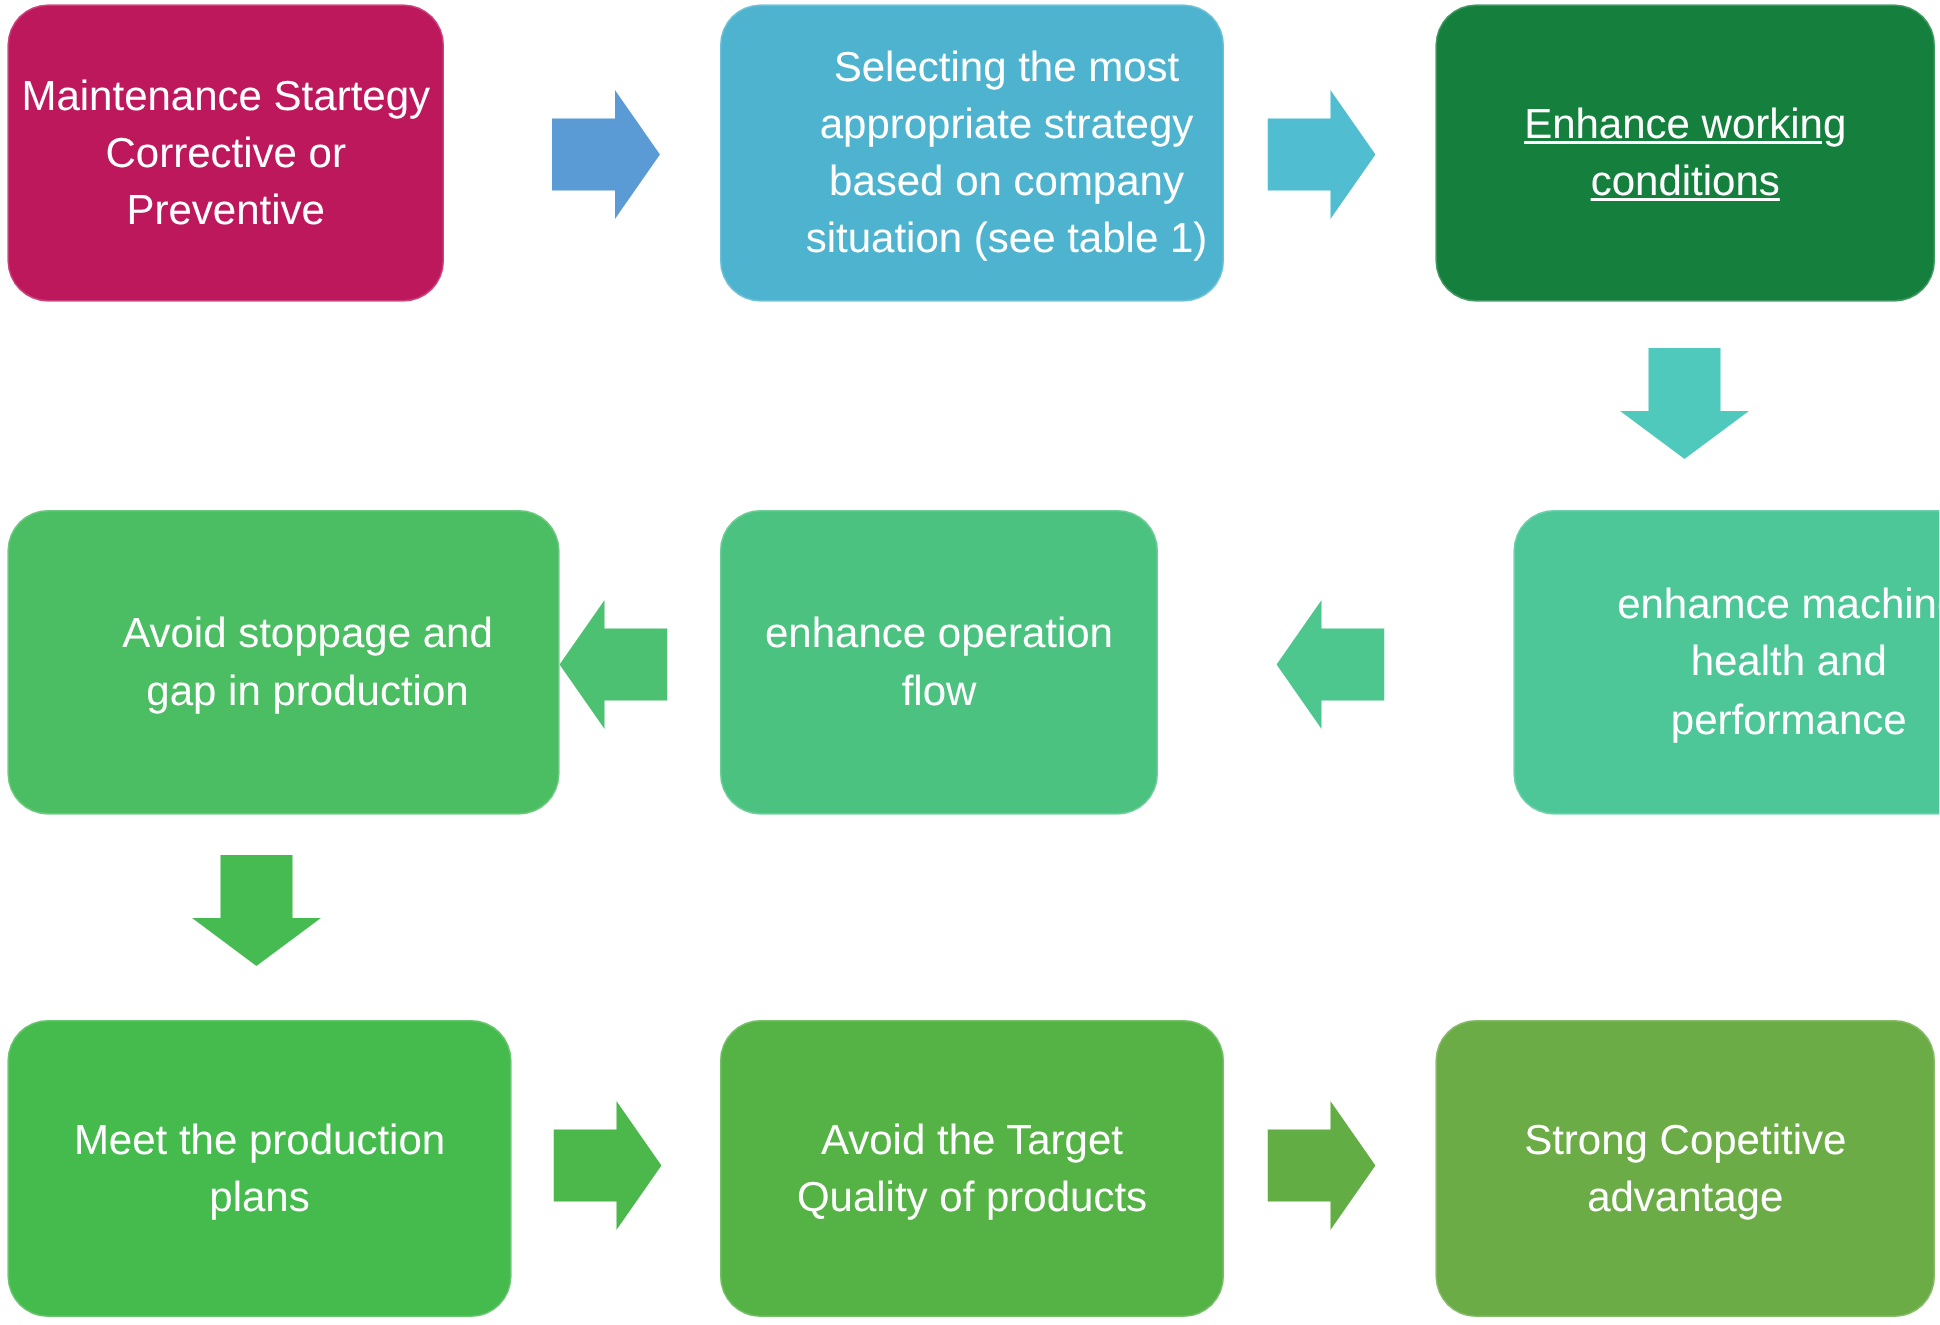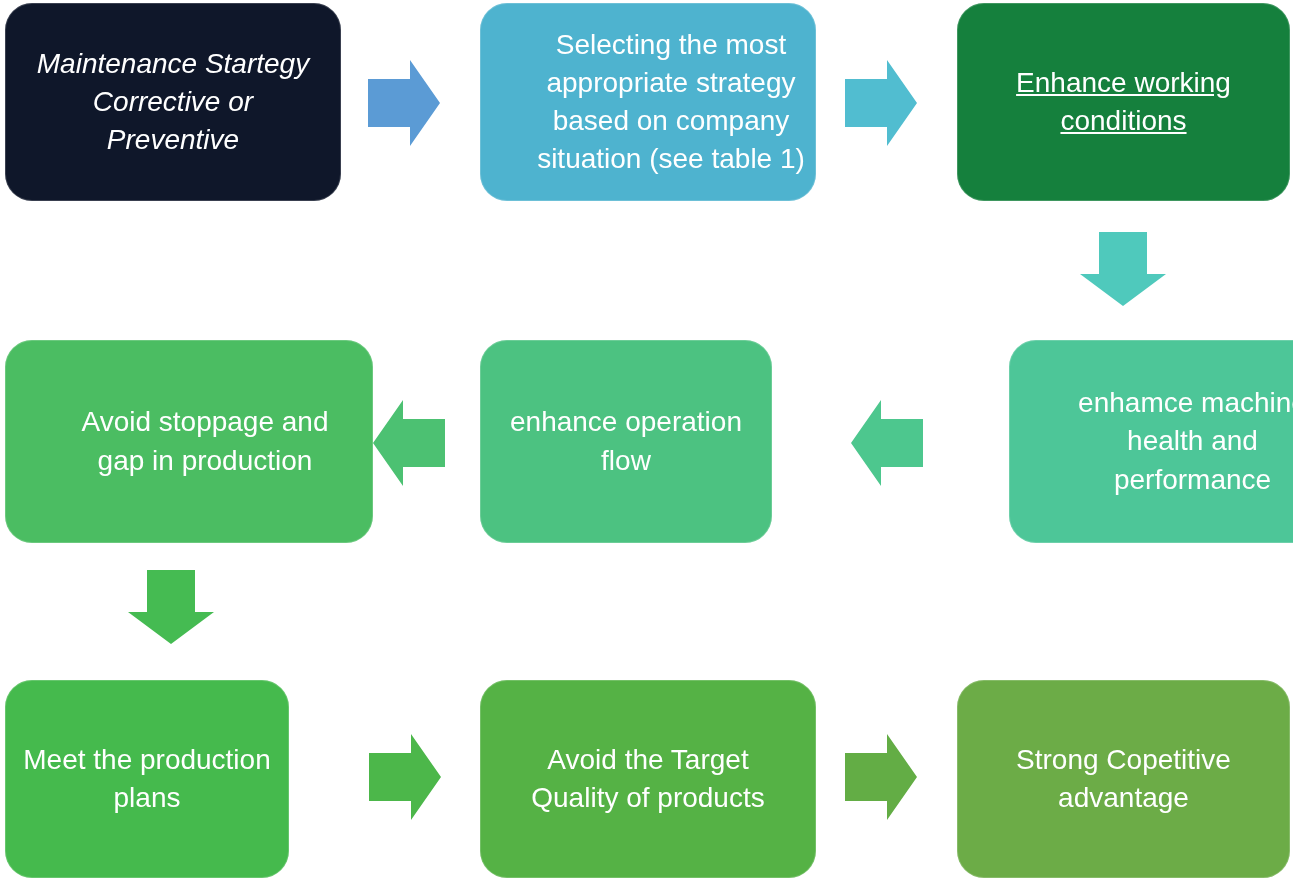--- a/index.html
+++ b/index.html
@@ -29,21 +29,21 @@
   }
   .box.narrow .box-label { max-width: 270px; }
   .box.mid .box-label { max-width: 280px; }
   .arrow { position: absolute; display: block; }
 </style>
 </head>
 <body>
 
 <div class="canvas">
 
-  <div class="box" style="left: 5px; top: 3px; width: 336px; height: 198px; background-color: #0f172a; font-style: italic;">
+  <div class="box" style="left: 5px; top: 3px; width: 291px; height: 198px; background-color: #be185d;">
     <span class="box-label">Maintenance Startegy Corrective or Preventive</span>
   </div>
 
   <svg class="arrow" style="left:368px; top:60px;" width="72" height="86" viewBox="0 0 72 86">
     <polygon points="0,19 42,19 42,0 72,43 42,86 42,67 0,67" fill="#5B9BD5"></polygon>
   </svg>
 
   <div class="box" style="left: 480px; top: 3px; width: 336px; height: 198px; background-color: rgb(78, 179, 207); justify-content: flex-end;">
     <span class="box-label">Selecting the most appropriate strategy based on company situation (see table 1)</span>
   </div>
@@ -77,21 +77,21 @@
   </svg>
 
   <div class="box mid" style="left: 5px; top: 340px; width: 336px; height: 203px; background-color: rgb(75, 189, 98); padding-left: 32px;">
     <span class="box-label">Avoid stoppage and gap in production</span>
   </div>
 
   <svg class="arrow" style="left:128px; top:570px;" width="86" height="74" viewBox="0 0 86 74">
     <polygon points="19,0 67,0 67,42 86,42 43,74 0,42 19,42" fill="#45BB52"></polygon>
   </svg>
 
-  <div class="box" style="left: 5px; top: 680px; width: 284px; height: 198px; background-color: rgb(69, 186, 77);">
+  <div class="box" style="left: 5px; top: 680px; width: 336px; height: 198px; background-color: rgb(69, 186, 77);">
     <span class="box-label">Meet the production plans</span>
   </div>
 
   <svg class="arrow" style="left:369px; top:734px;" width="72" height="86" viewBox="0 0 72 86">
     <polygon points="0,19 42,19 42,0 72,43 42,86 42,67 0,67" fill="#4CB74A"></polygon>
   </svg>
 
   <div class="box" style="left: 480px; top: 680px; width: 336px; height: 198px; background-color: rgb(85, 178, 69);">
     <span class="box-label">Avoid the Target Quality of products</span>
   </div>

